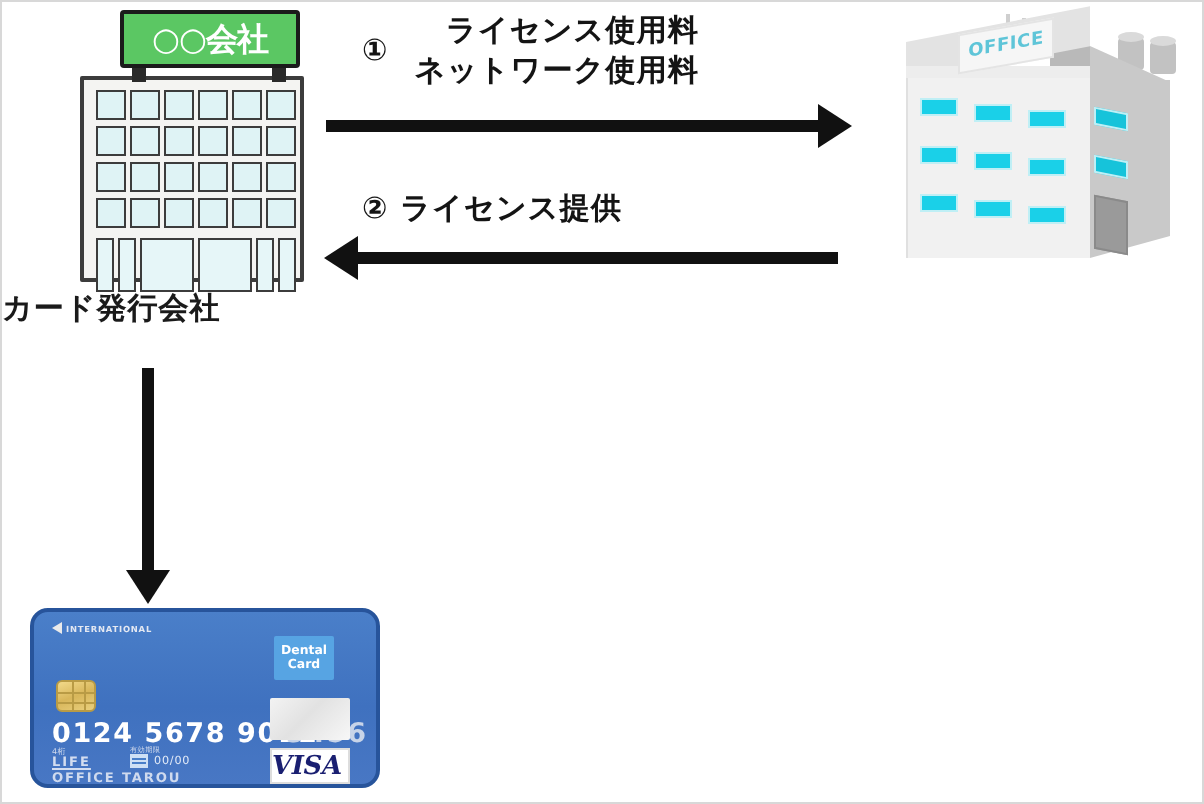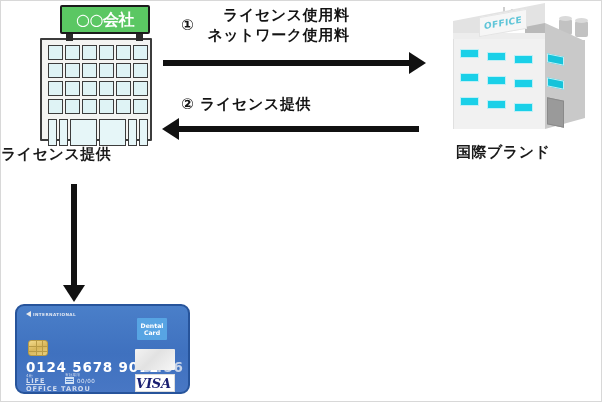--- a/index.html
+++ b/index.html
@@ -379,21 +379,21 @@
           <div class="gwin narrow"></div>
           <div class="gwin wide"></div>
           <div class="gwin wide"></div>
           <div class="gwin narrow"></div>
           <div class="gwin narrow"></div>
         </div>
       </div>
     </div>
   </div>
 
-  <div class="entity-label" id="issuer-label">ライセンス提供</div>
+  <div class="entity-label" id="issuer-label">カード発行会社</div>
 
   <div class="abs" id="brand-building">
 
     <div class="ob-antenna" style="left:70px; top:0px;"></div>
     <div class="ob-antenna" style="left:78px; top:2px;"></div>
 
     <div class="ob-block"></div>
     <div class="ob-block2"></div>
 
     <div class="ob-tank" style="left:126px; top:12px;"></div>
@@ -425,21 +425,20 @@
 
     <div class="ob-win side" style="left:114px; top:48px;"></div>
     <div class="ob-win side" style="left:114px; top:72px;"></div>
     <div class="ob-door" style="left:114px; top:92px;"></div>
 
     <div class="ob-sign">
       <span>OFFICE</span>
     </div>
   </div>
 
-  <div class="entity-label" id="brand-label">国際ブランド</div>
 
   <div class="flow-text" id="flow1">
     <span class="num circnum">①</span>
     <span class="l1">ライセンス使用料</span>
     <span class="l2">ネットワーク使用料</span>
   </div>
   <div class="arrow-h" style="left:162px; top:59px; width:248px;"></div>
   <div class="arrow-head-r" style="left:408px; top:51px;"></div>
 
   <div class="flow-text" id="flow2">② ライセンス提供</div>

